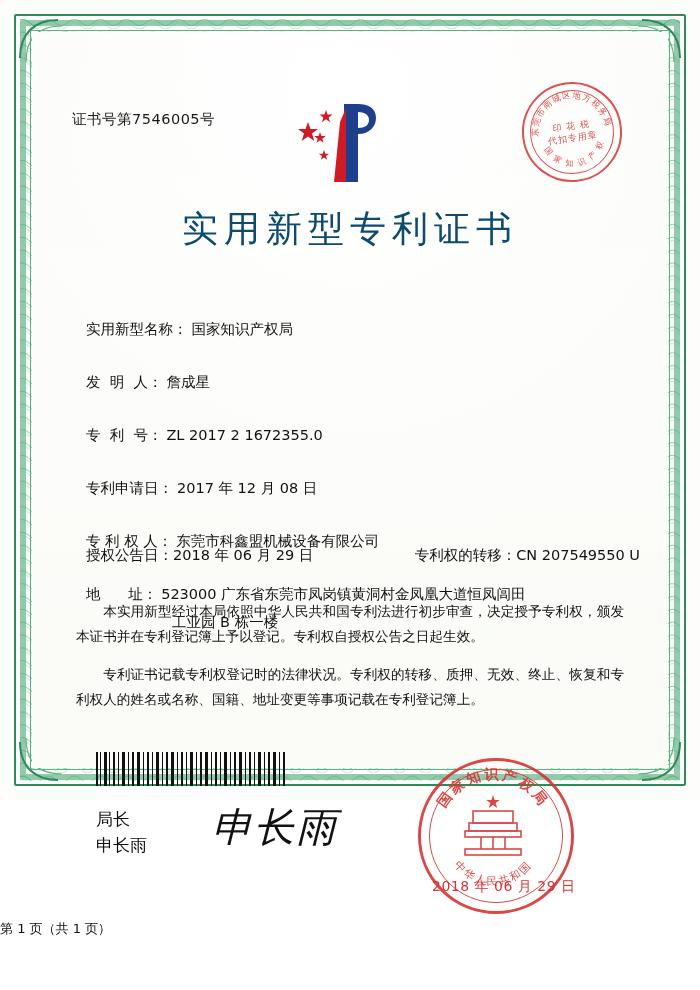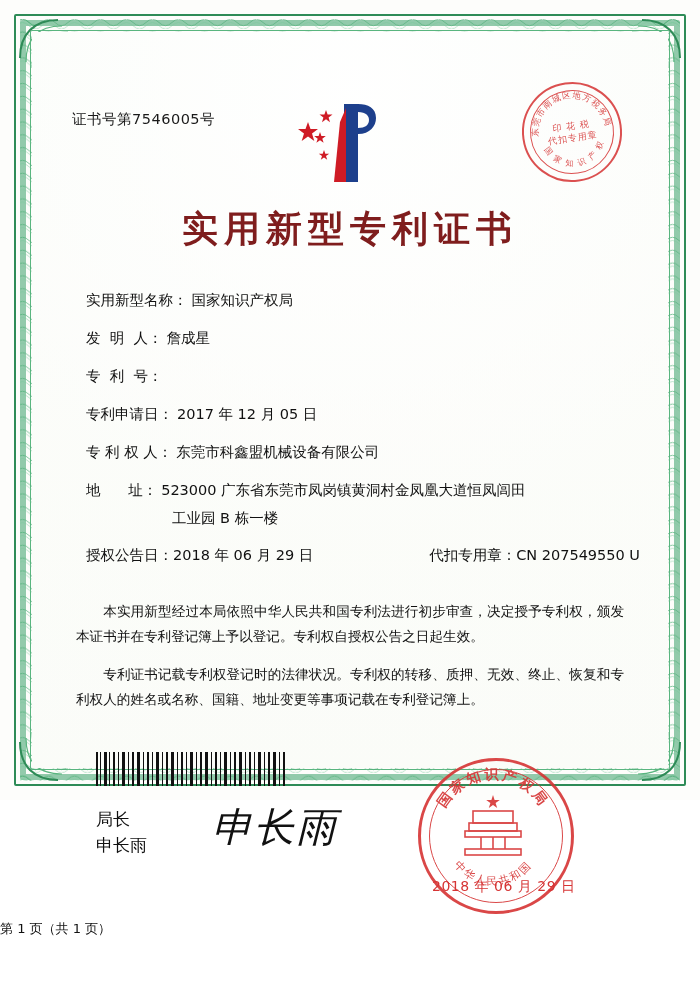--- a/index.html
+++ b/index.html
@@ -82,27 +82,27 @@
     position:absolute;left:0;right:0;top:50%;transform:translateY(-50%);
     text-align:center;font-size:9px;line-height:12px;letter-spacing:1px;
   }
   .seal-top .arc{
     position:absolute;left:0;top:0;width:96px;height:96px;
   }
 
   .title{
     position:absolute;left:0;right:0;top:205px;
     text-align:center;
-    font-size:36px;font-weight:bold;letter-spacing:6px;
-    color:#7f1d1d;
+    font-size:36px;font-weight:normal;letter-spacing:6px;
+    color:#0c4a6e;
     font-family:"DejaVu Sans","Liberation Sans",sans-serif;
   }
 
   .fields{position:absolute;left:86px;top:288px;width:540px;}
-  .field{display:flex;align-items:flex-start;margin-bottom:14px;font-size:14.5px;line-height:24px;}
+  .field{display:flex;align-items:flex-start;margin-bottom:14px;font-size:14.5px;line-height:24px;margin-top:29px;}
   .f-label{white-space:pre;color:#111;}
   .f-value{color:#111;padding-left:4px;}
   .field-sub{margin-left:86px;font-size:14.5px;line-height:24px;margin-top:-10px;}
 
   .announce-row{
     position:absolute;left:86px;top:546px;width:560px;
     display:flex;justify-content:space-between;font-size:14.5px;
   }
   .announce-row .right{margin-right:6px;}
 
@@ -242,42 +242,43 @@
       <div class="field">
         <span class="f-label">实用新型名称：</span>
         <span class="f-value">国家知识产权局</span>
       </div>
       <div class="field">
         <span class="f-label">发  明  人：</span>
         <span class="f-value">詹成星</span>
       </div>
       <div class="field">
         <span class="f-label">专  利  号：</span>
+        <span class="f-value">ZL 2017 2 1672355.0</span>
       </div>
       <div class="field">
         <span class="f-label">专利申请日：</span>
-        <span class="f-value">2017 年 12 月 05 日</span>
+        <span class="f-value">2017 年 12 月 08 日</span>
       </div>
       <div class="field">
         <span class="f-label">专 利 权 人：</span>
         <span class="f-value">东莞市科鑫盟机械设备有限公司</span>
       </div>
       <div class="field">
         <span class="f-label">地      址：</span>
         <span class="f-value">523000  广东省东莞市凤岗镇黄洞村金凤凰大道恒凤闾田</span>
       </div>
       <div class="field-sub">工业园 B 栋一楼</div>
     </div>
 
     <div class="announce-row">
       <div class="left">
         <span>授权公告日：</span><span>2018 年 06 月 29 日</span>
       </div>
       <div class="right">
-        <span>代扣专用章：</span><span>CN 207549550 U</span>
+        <span>专利权的转移：</span><span>CN 207549550 U</span>
       </div>
     </div>
 
     <div class="paras">
       <p>本实用新型经过本局依照中华人民共和国专利法进行初步审查，决定授予专利权，颁发本证书并在专利登记簿上予以登记。专利权自授权公告之日起生效。</p>
       <p>专利证书记载专利权登记时的法律状况。专利权的转移、质押、无效、终止、恢复和专利权人的姓名或名称、国籍、地址变更等事项记载在专利登记簿上。</p>
     </div>
 
     <div class="barcode">
       <svg width="192" height="34" viewBox="0 0 192 34">

